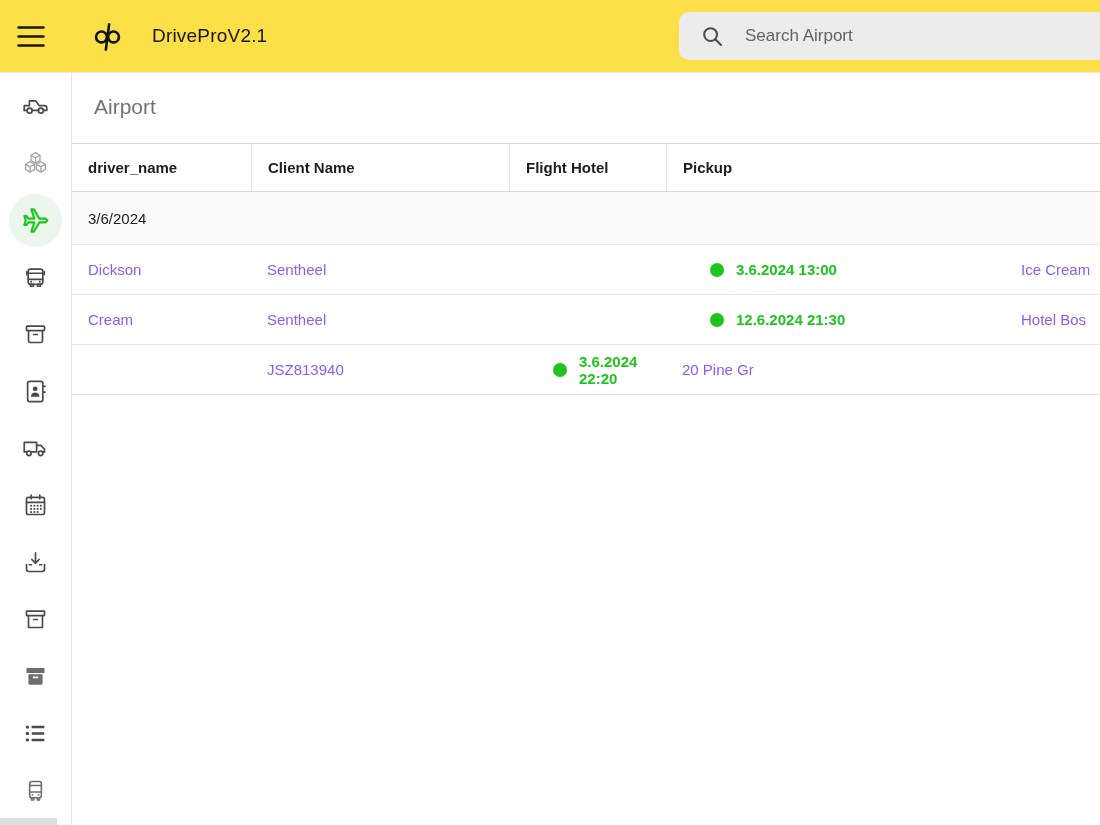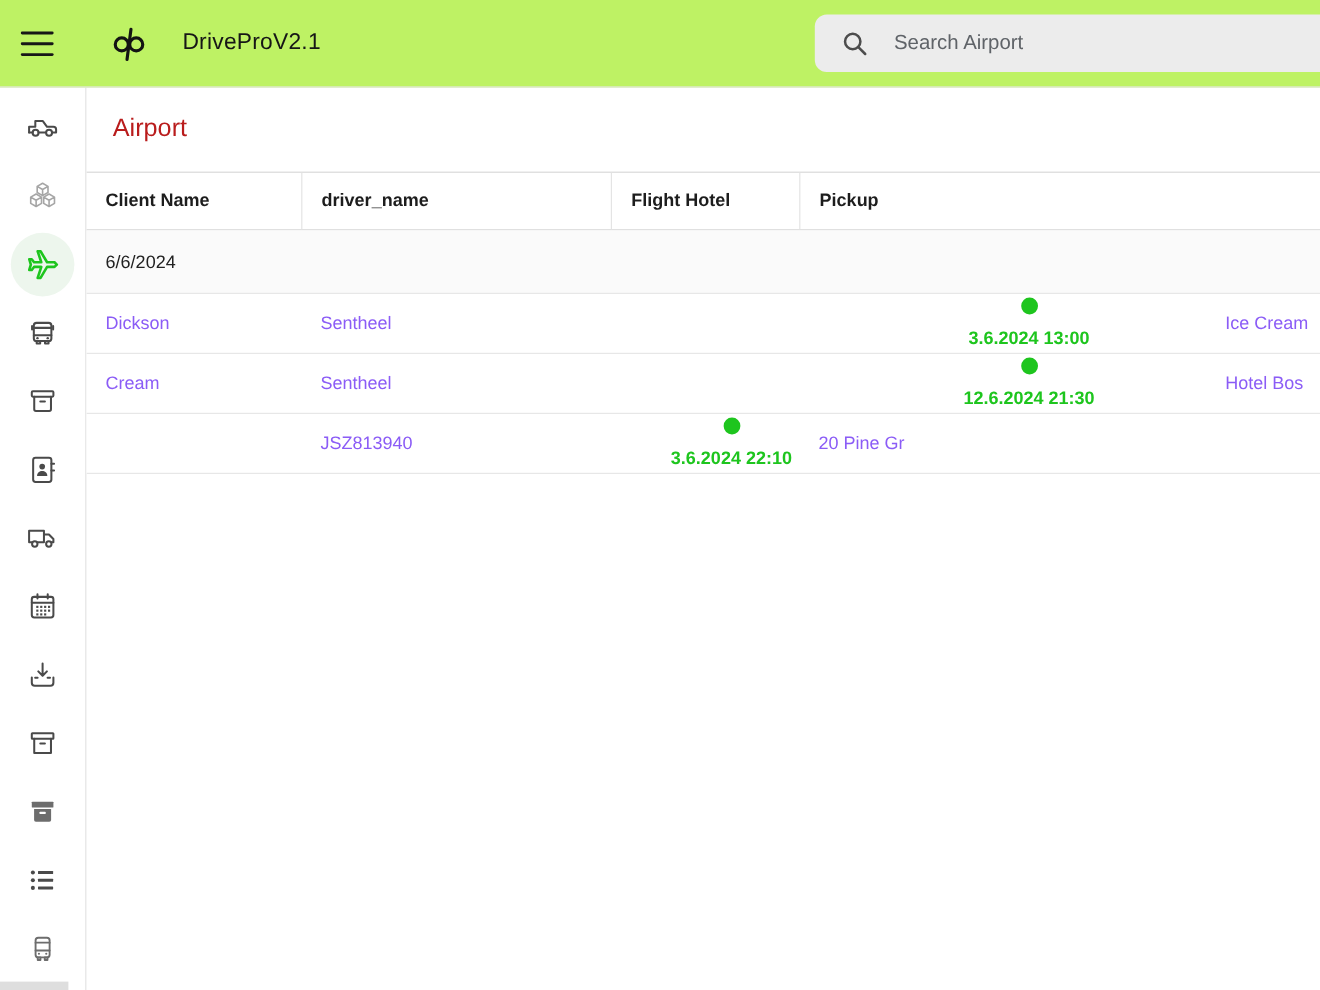--- a/index.html
+++ b/index.html
@@ -1,21 +1,21 @@
 <!DOCTYPE html>
 <html style="--accent-green: #1ec51e; --active-icon-bg: #edf6ed; --search-bg: #ececec; --group-row-bg: #fafafa; --border: #e7e7e7; --icon-gray: #4a4a4a; --icon-light-gray: #a6a6a6;"><head>
 <meta charset="utf-8">
 <style>
   * { box-sizing: border-box; margin: 0; padding: 0; }
   html, body { width: 1100px; height: 825px; overflow: hidden; background: #fff;
     font-family: "Liberation Sans", sans-serif; color: #1f1f1f; }
 
   
   .topbar { position: absolute; left: 0; top: 0; width: 1100px; height: 73px;
-    background: #bef264; border-bottom: 1px solid #e7e7e7; z-index: 5; }
+    background: #fde047; border-bottom: 1px solid #e7e7e7; z-index: 5; }
   .hamburger { position: absolute; left: 17px; top: 24px; width: 28px; height: 25px; cursor: pointer; }
   .logo { position: absolute; left: 91px; top: 20px; width: 33px; height: 33px; }
   .app-title { position: absolute; left: 152px; top: 25px; font-size: 19px; letter-spacing: .2px; color: #161616; }
   .searchbar { position: absolute; left: 679px; top: 12px; width: 441px; height: 48px;
     background: var(--search-bg, #ececec); border-radius: 10px; display: flex; align-items: center;
     padding: 0 10px 0 21px; gap: 21px; }
   .searchbar input { flex: 1; border: none; outline: none; background: transparent;
     font-size: 17px; font-family: "Liberation Sans", sans-serif; color: #3c4043; }
   .searchbar input::placeholder { color: #5f6368; opacity: 1; }
 
@@ -28,38 +28,38 @@
   .active-circle { width: 53px; height: 53px; border-radius: 50%;
     background: var(--active-icon-bg, #edf6ed); display: flex; align-items: center; justify-content: center; }
   .icon-gray { color: #4a4a4a; }
   .icon-light { color: #a6a6a6; }
   .icon-mid { color: #6d6d6d; }
   .icon-green { color: var(--accent-green, #1ec51e); }
   .scroll-strip { position: absolute; left: 0; bottom: 0; width: 57px; height: 7px; background: #dedede; }
 
   
   .main { position: absolute; left: 72px; top: 73px; width: 1028px; height: 752px; overflow: hidden; }
-  .page-title { position: absolute; left: 22px; top: 22px; font-size: 21px; color: #b91c1c; }
+  .page-title { position: absolute; left: 22px; top: 22px; font-size: 21px; color: #737373; }
 
   .grid { position: absolute; left: 0; top: 70px; width: 1253px; }
   .thead { display: grid; grid-template-columns: 179px 258px 157px 339px 320px;
     height: 49px; border-top: 1px solid #d9d9d9; border-bottom: 1px solid #d9d9d9; }
   .th { display: flex; align-items: center; padding-left: 16px;
     font-size: 15px; font-weight: bold; color: #1d1d1d; white-space: nowrap; }
   .th + .th { border-left: 1px solid #e4e4e4; }
 
   .group-row { height: 53px; background: var(--group-row-bg, #fafafa);
     border-bottom: 1px solid #e7e7e7; display: flex; align-items: center;
     padding-left: 16px; font-size: 15px; color: #222; }
 
   .row { display: grid; grid-template-columns: 179px 258px 157px 339px 320px;
     height: 50px; border-bottom: 1px solid #e7e7e7; align-items: center; cursor: pointer; background: #fff; }
   .td { padding-left: 16px; font-size: 15px; color: #8b5cf6; white-space: nowrap; }
   .td-sched { padding-left: 44px; display: flex; align-items: center; gap: 12px;
-    font-size: 15px; font-weight: bold; color: var(--accent-green, #1ec51e); flex-direction: column; }
+    font-size: 15px; font-weight: bold; color: var(--accent-green, #1ec51e); }
   .dot { width: 14px; height: 14px; border-radius: 50%; background: var(--accent-green, #1ec51e); flex: none; }
 </style>
 </head>
 <body>
 
 <div class="topbar">
   <svg class="hamburger" viewBox="0 0 28 25">
     <g stroke="#171717" stroke-width="2.4" stroke-linecap="round">
       <line x1="1.5" y1="3.5" x2="26.5" y2="3.5"></line>
       <line x1="1.5" y1="12.5" x2="26.5" y2="12.5"></line>
@@ -243,28 +243,28 @@
 
   <div class="scroll-strip"></div>
 </div>
 
 <div class="main">
   <div class="page-title">Airport</div>
 
   <div class="grid">
 
     <div class="thead">
+      <div class="th">driver_name</div>
       <div class="th">Client Name</div>
-      <div class="th">driver_name</div>
       <div class="th">Flight Hotel</div>
       <div class="th">Pickup</div>
     </div>
 
     <div class="group-row">
-      <span>6/6/2024</span>
+      <span>3/6/2024</span>
     </div>
 
     <div class="row">
       <div class="td">Dickson</div>
       <div class="td">Sentheel</div>
       <div class="td"></div>
       <div class="td-sched">
         <span class="dot"></span>
         <span>3.6.2024 13:00</span>
       </div>
@@ -280,19 +280,19 @@
         <span>12.6.2024 21:30</span>
       </div>
       <div class="td">Hotel Bos</div>
     </div>
 
     <div class="row">
       <div class="td"></div>
       <div class="td">JSZ813940</div>
       <div class="td-sched">
         <span class="dot"></span>
-        <span>3.6.2024 22:10</span>
+        <span>3.6.2024 22:20</span>
       </div>
       <div class="td">20 Pine Gr</div>
     </div>
 
   </div>
 </div>
 
 </body></html>

